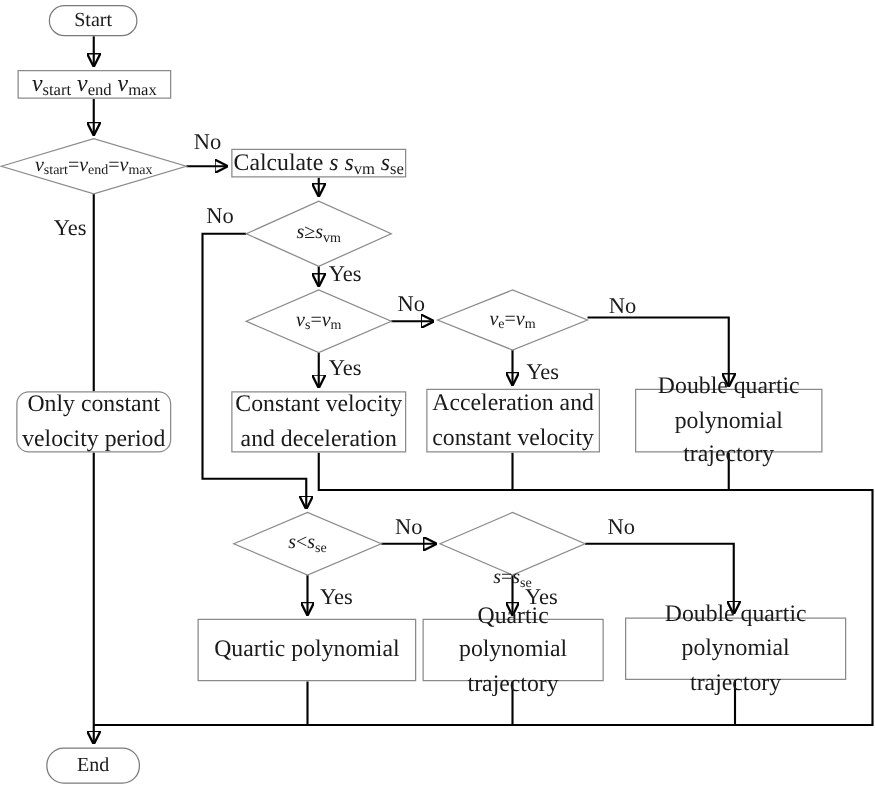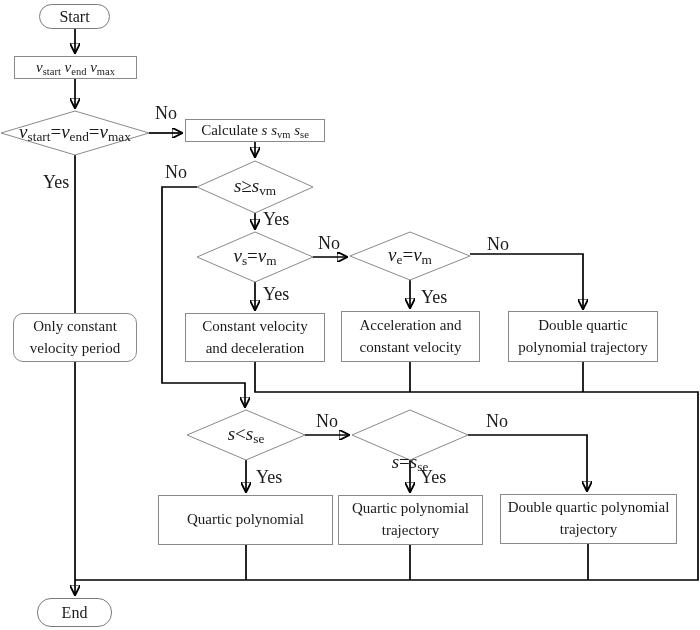--- a/index.html
+++ b/index.html
@@ -31,32 +31,32 @@
   .node {
     position: absolute;
     box-sizing: border-box;
     background: #ffffff;
     border: 1px solid #8a8a8a;
     display: flex;
     flex-direction: column;
     align-items: center;
     justify-content: center;
     text-align: center;
-    font-size: 15px;
+    font-size: 19px;
     line-height: 1.45;
   }
   .terminator {
     border-radius: 14px;
     font-size: 16px;
     border-color: #7a7a7a;
   }
   .dlabel {
     position: absolute;
     transform: translate(-50%, -50%);
-    font-size: 19px;
+    font-size: 16px;
     white-space: nowrap;
     text-align: center;
   }
   .elabel {
     position: absolute;
     font-size: 18px;
     white-space: nowrap;
   }
   .sub {
     font-size: 0.7em;

